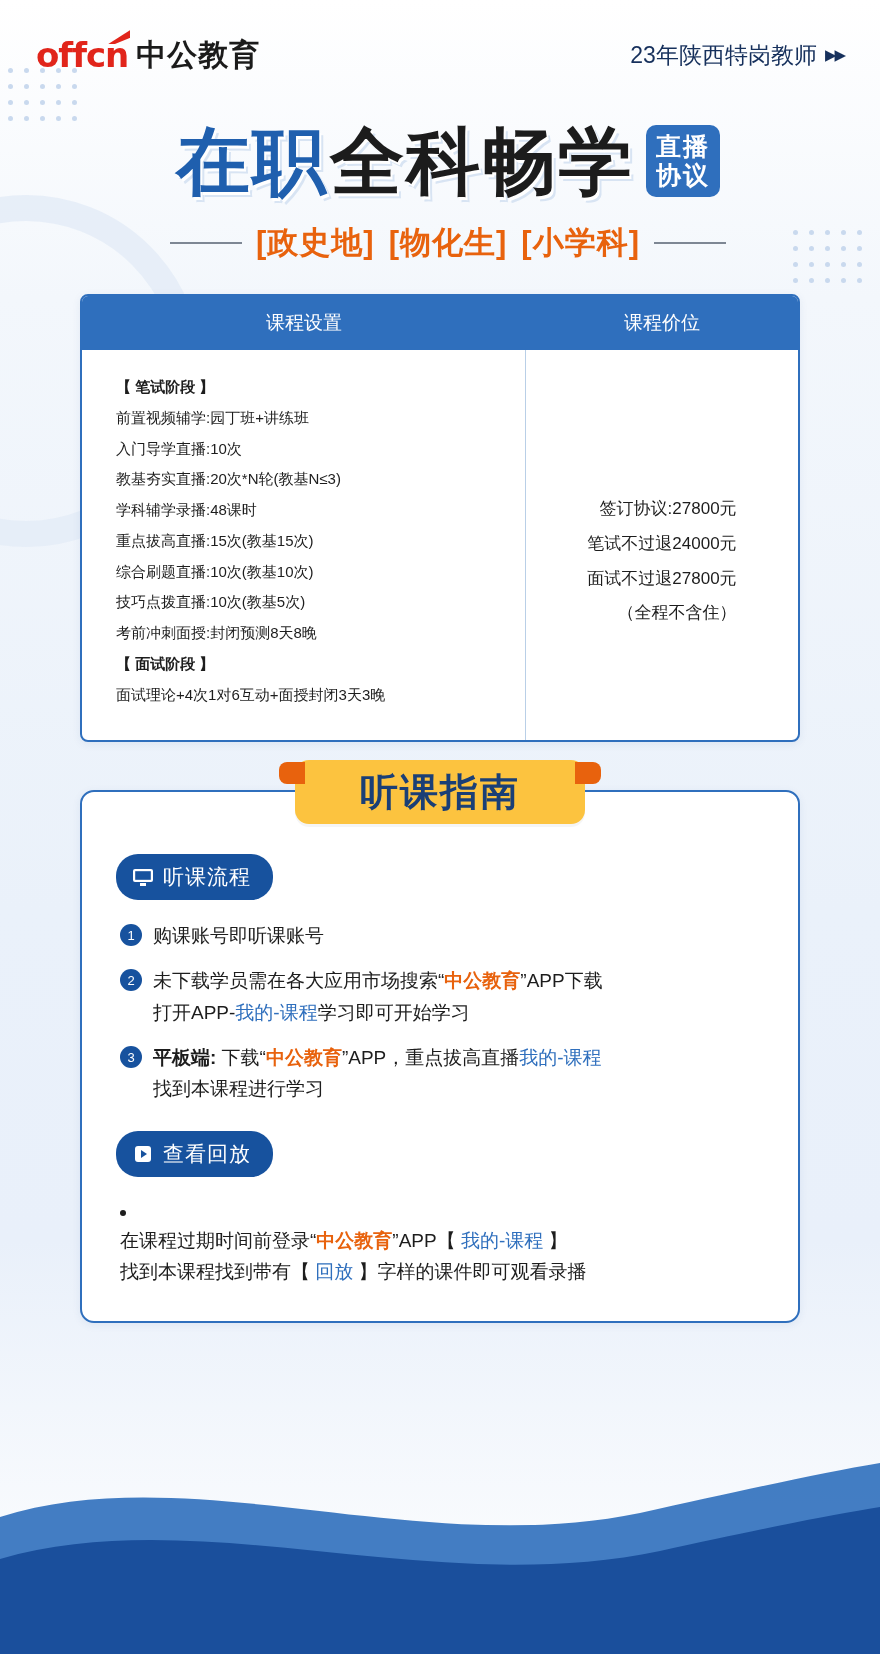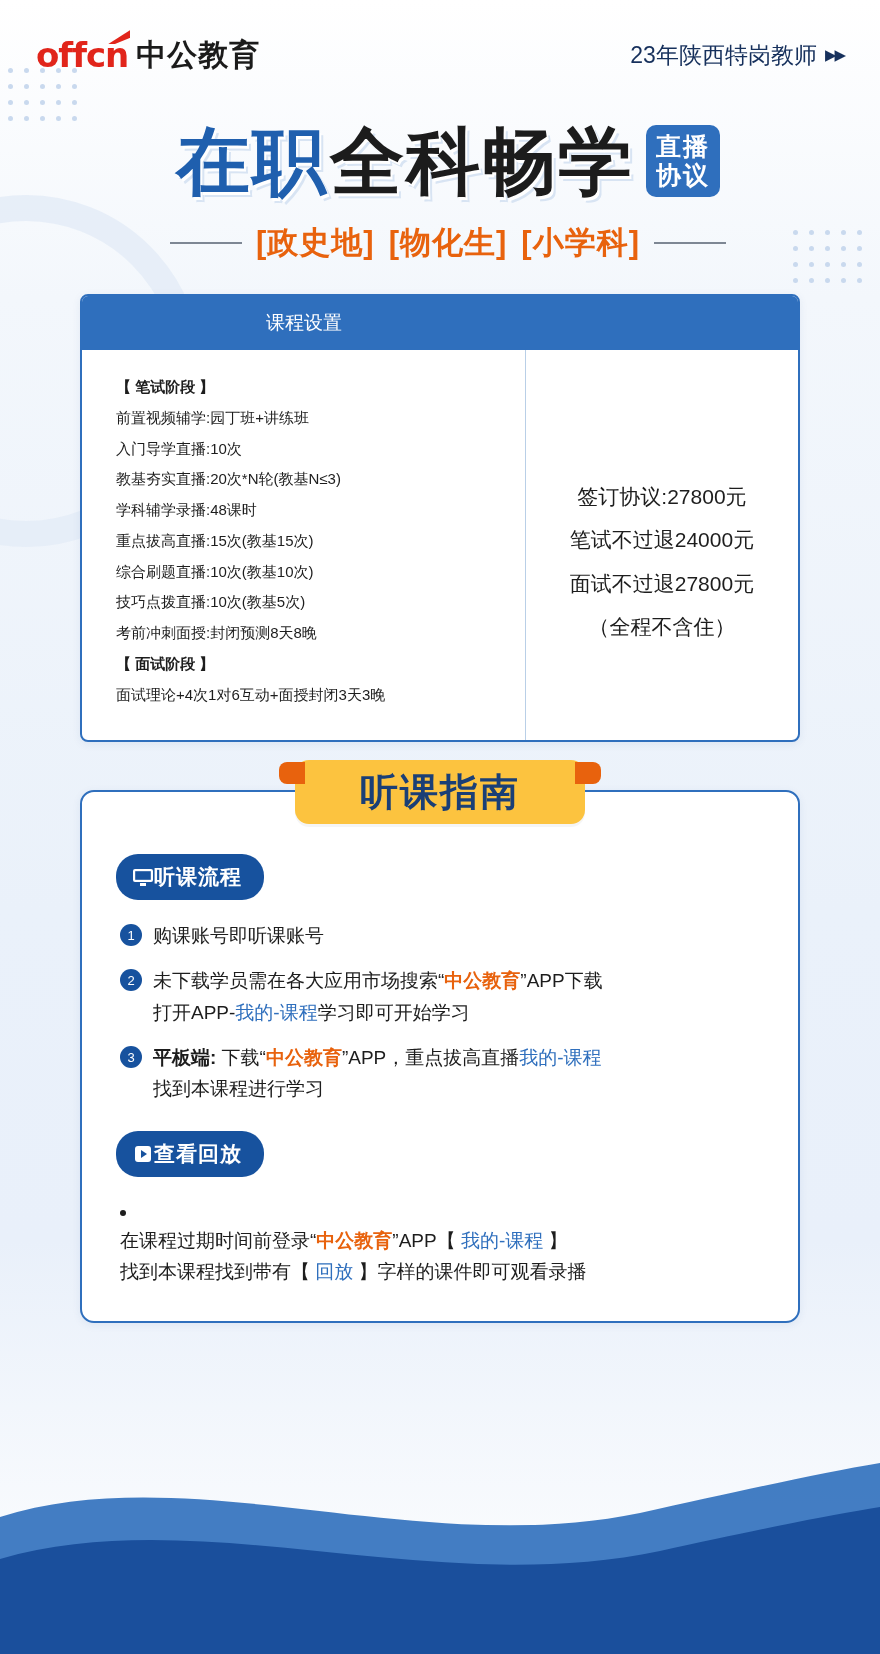--- a/index.html
+++ b/index.html
@@ -209,22 +209,22 @@
   .li {
     font-size: 15px;
     color: #1d1d1d;
     line-height: 2.05;
     white-space: nowrap;
   }
   .li.bold {
     font-weight: bold;
   }
   .price {
-    text-align: center;
-    font-size: 21px;
+    text-align: right;
+    font-size: 17px;
     color: #1d1d1d;
     line-height: 2.05;
     margin-top: 33px;
   }
 
   
   .guide {
     position: relative;
     margin: 48px 80px 0 80px;
     background: #fff;
@@ -261,27 +261,27 @@
     height: 22px;
     background: #e8620d;
     z-index: -1;
   }
   .guide-tab::before { left: -16px; border-radius: 8px 0 0 8px; }
   .guide-tab::after { right: -16px; border-radius: 0 8px 8px 0; }
 
   .pill {
     display: inline-flex;
     align-items: center;
-    gap: 0;
+    gap: 9px;
     background: #17529e;
     color: #fff;
     border-radius: 22px;
     padding: 9px 22px 9px 16px;
     font-size: 21px;
-    font-weight: bold;
+    font-weight: normal;
     letter-spacing: 1px;
   }
   .pill .gicon {
     display: inline-flex;
     width: 22px;
     height: 20px;
     align-items: center;
     justify-content: center;
   }
   .steps {
@@ -421,20 +421,21 @@
       <span class="sub-item">[政史地]</span>
       <span class="sub-item">[物化生]</span>
       <span class="sub-item">[小学科]</span>
       <span class="rule"></span>
     </div>
   </div>
 
   <div class="card">
     <div class="table-head">
       <div class="th th-left">课程设置</div>
+      <div class="th th-right">课程价位</div>
     </div>
     <div class="table-body">
       <div class="td-left">
           <div class="li bold">【 笔试阶段 】</div>
           <div class="li">前置视频辅学:园丁班+讲练班</div>
           <div class="li">入门导学直播:10次</div>
           <div class="li">教基夯实直播:20次*N轮(教基N≤3)</div>
           <div class="li">学科辅学录播:48课时</div>
           <div class="li">重点拔高直播:15次(教基15次)</div>
           <div class="li">综合刷题直播:10次(教基10次)</div>

